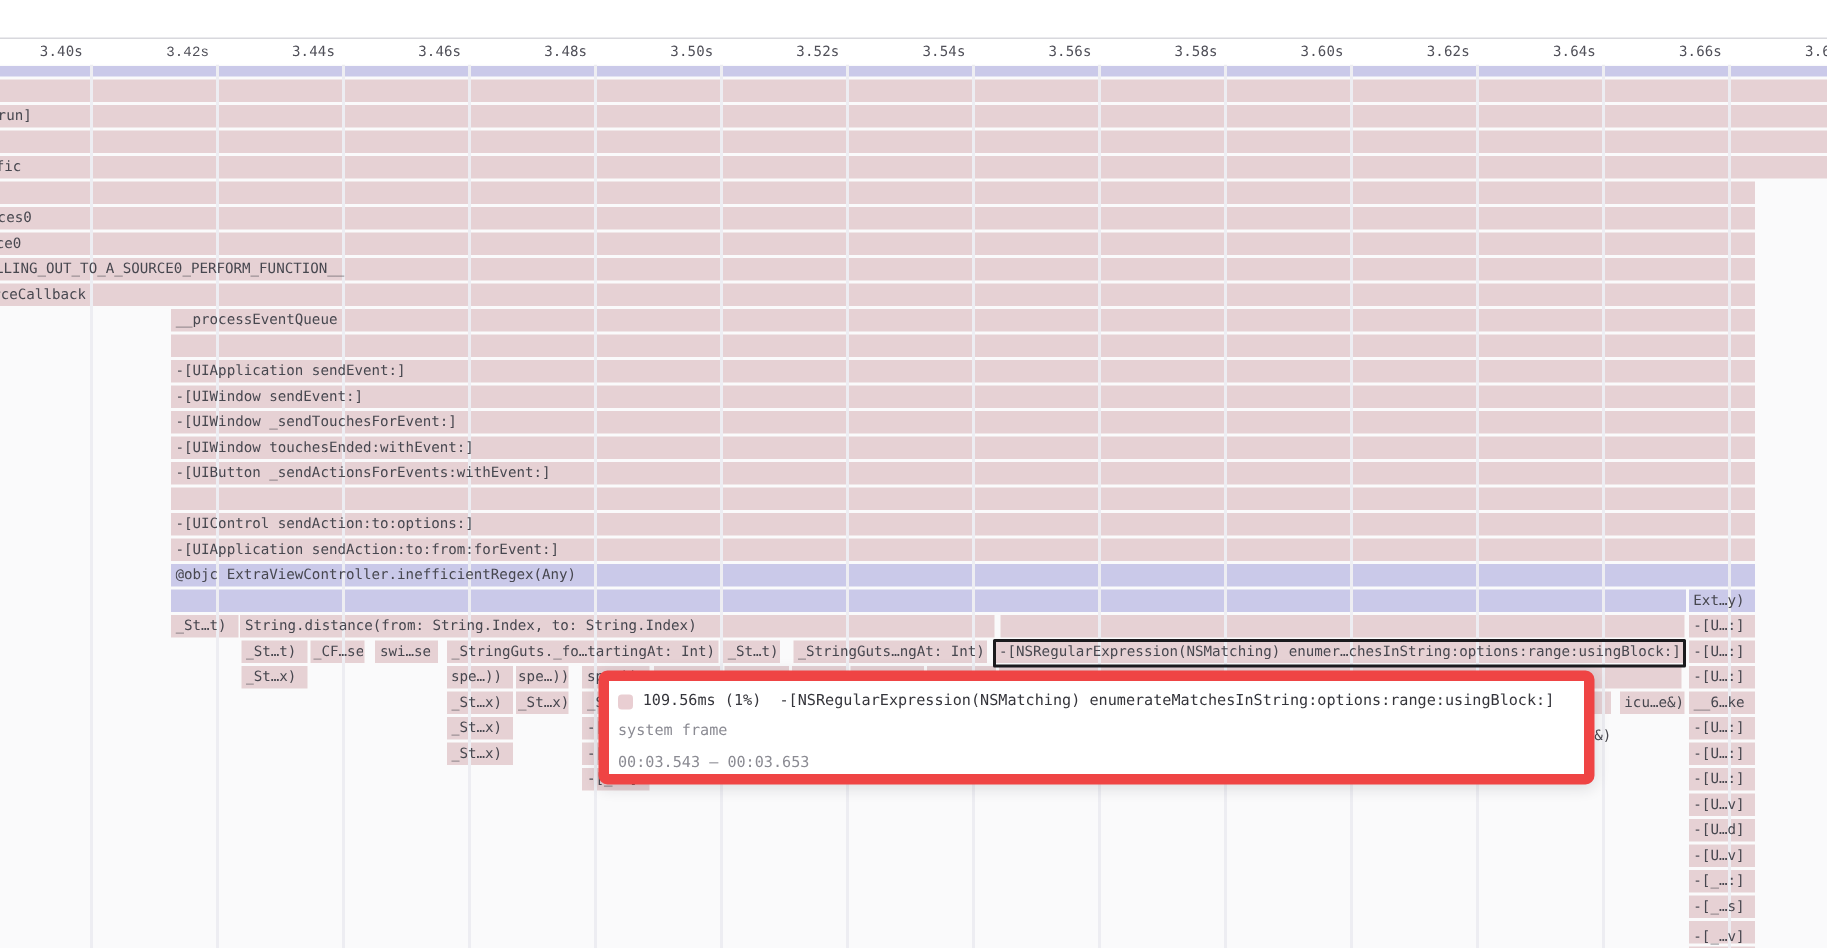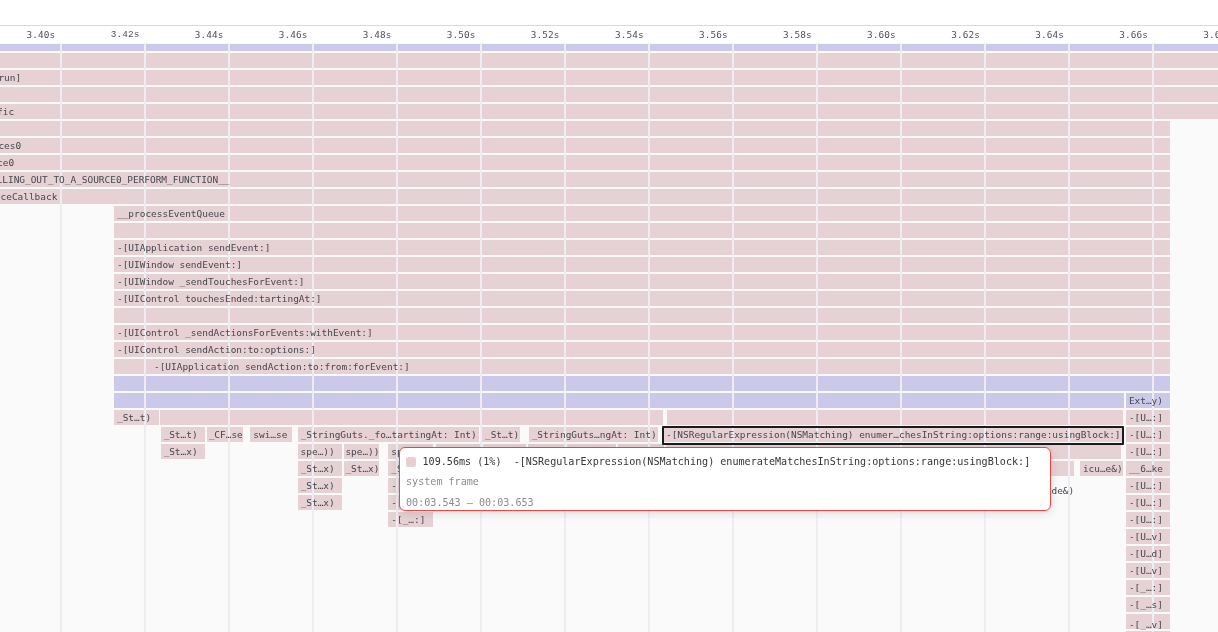--- a/index.html
+++ b/index.html
@@ -22,21 +22,21 @@
   .frame.pk { background: #e6d1d4; }
   .frame.lv { background: #cac9e9; }
   .frame-label {
     position: absolute; top: 0; height: 100%; display: block;
     font-size: 9.45px; line-height: 15px; letter-spacing: 0px;
     color: #47474f; white-space: pre; z-index: 3;
   }
   .label-layer { position: absolute; left: 0; top: 0; width: 1218px; height: 632px; z-index: 3; pointer-events: none; }
   .sel-border { position: absolute; border: 2px solid #1b1b1e; background: transparent; z-index: 4; border-radius: 1px; }
   .tooltip {
-    position: absolute; background: #ffffff; border: 1px solid #ef4444; border-radius: 6px;
+    position: absolute; background: #ffffff; border: 7px solid #ef4444; border-radius: 6px;
     box-shadow: 0 2px 10px rgba(30,30,40,0.14); z-index: 10;
   }
   .tt-line { position: absolute; white-space: pre; font-size: 10.1px; line-height: 13px; }
   .tt-main { color: #35353b; }
   .tt-sub { color: #8b8b93; }
   .tt-swatch { position: absolute; width: 10px; height: 10px; border-radius: 2.5px; }
 </style>
 </head>
 <body>
 
@@ -131,26 +131,28 @@
       <span class="frame-label" style="left: -98.2px; top: 69.5px; height: 15px; max-width: 1327.2px; overflow: hidden;">-[UIApplication _run]</span>
       <span class="frame-label" style="left: -99.5px; top: 103.5px; height: 15px; max-width: 1328.5px; overflow: hidden;">CFRunLoopRunSpecific</span>
       <span class="frame-label" style="left: -98.2px; top: 137.5px; height: 15px; max-width: 1267.2px; overflow: hidden;">__CFRunLoopDoSources0</span>
       <span class="frame-label" style="left: -99.5px; top: 154.5px; height: 15px; max-width: 1268.5px; overflow: hidden;">__CFRunLoopDoSource0</span>
       <span class="frame-label" style="left: -100px; top: 171.5px; height: 15px; max-width: 1269px; overflow: hidden;">__CFRUNLOOP_IS_CALLING_OUT_TO_A_SOURCE0_PERFORM_FUNCTION__</span>
       <span class="frame-label" style="left: -90.4px; top: 188.5px; height: 15px; max-width: 1259.4px; overflow: hidden;">__eventQueueSourceCallback</span>
       <span class="frame-label" style="left: 117px; top: 205.5px; height: 15px; max-width: 1052px; overflow: hidden;">__processEventQueue</span>
       <span class="frame-label" style="left: 117px; top: 239.5px; height: 15px; max-width: 1052px; overflow: hidden;">-[UIApplication sendEvent:]</span>
       <span class="frame-label" style="left: 117px; top: 256.5px; height: 15px; max-width: 1052px; overflow: hidden;">-[UIWindow sendEvent:]</span>
       <span class="frame-label" style="left: 117px; top: 273.5px; height: 15px; max-width: 1052px; overflow: hidden;">-[UIWindow _sendTouchesForEvent:]</span>
-      <span class="frame-label" style="left: 117px; top: 290.5px; height: 15px; max-width: 1052px; overflow: hidden;">-[UIControl touchesEnded:tartingAt:]</span>
-      <span class="frame-label" style="left: 117px; top: 324.5px; height: 15px; max-width: 1052px; overflow: hidden;">-[UIControl _sendActionsForEvents:withEvent:]</span>
+      <span class="frame-label" style="left: 117px; top: 290.5px; height: 15px; max-width: 1052px; overflow: hidden;">-[UIWindow touchesEnded:withEvent:]</span>
+      <span class="frame-label" style="left: 117px; top: 307.5px; height: 15px; max-width: 1052px; overflow: hidden;">-[UIButton _sendActionsForEvents:withEvent:]</span>
       <span class="frame-label" style="left: 117px; top: 341.5px; height: 15px; max-width: 1052px; overflow: hidden;">-[UIControl sendAction:to:options:]</span>
-      <span class="frame-label" style="left: 117px; top: 358.5px; height: 15px; max-width: 1052px; overflow: hidden; margin-left: 37px;">-[UIApplication sendAction:to:from:forEvent:]</span>
+      <span class="frame-label" style="left: 117px; top: 358.5px; height: 15px; max-width: 1052px; overflow: hidden;">-[UIApplication sendAction:to:from:forEvent:]</span>
+      <span class="frame-label" style="left: 117px; top: 375.5px; height: 15px; max-width: 1052px; overflow: hidden;">@objc ExtraViewController.inefficientRegex(Any)</span>
       <span class="frame-label" style="left: 1128.9px; top: 392.5px; height: 15px; max-width: 40.1px; overflow: hidden;">Ext…y)</span>
       <span class="frame-label" style="left: 117px; top: 409.5px; height: 15px; max-width: 40.5px; overflow: hidden;">_St…t)</span>
+      <span class="frame-label" style="left: 163.3px; top: 409.5px; height: 15px; max-width: 498.9px; overflow: hidden;">String.distance(from: String.Index, to: String.Index)</span>
       <span class="frame-label" style="left: 1128.9px; top: 409.5px; height: 15px; max-width: 40.1px; overflow: hidden;">-[U…:]</span>
       <span class="frame-label" style="left: 163.5px; top: 426.5px; height: 15px; max-width: 40px; overflow: hidden;">_St…t)</span>
       <span class="frame-label" style="left: 208.7px; top: 426.5px; height: 15px; max-width: 32.9px; overflow: hidden;">_CF…se</span>
       <span class="frame-label" style="left: 253.3px; top: 426.5px; height: 15px; max-width: 37.4px; overflow: hidden;">swi…se</span>
       <span class="frame-label" style="left: 300.6px; top: 426.5px; height: 15px; max-width: 177.2px; overflow: hidden;">_StringGuts._fo…tartingAt: Int)</span>
       <span class="frame-label" style="left: 485px; top: 426.5px; height: 15px; max-width: 34px; overflow: hidden;">_St…t)</span>
       <span class="frame-label" style="left: 531.6px; top: 426.5px; height: 15px; max-width: 125.1px; overflow: hidden;">_StringGuts…ngAt: Int)</span>
       <span class="frame-label" style="left: 666px; top: 426.5px; height: 15px; max-width: 454.5px; overflow: hidden;">-[NSRegularExpression(NSMatching) enumer…chesInString:options:range:usingBlock:]</span>
       <span class="frame-label" style="left: 1128.9px; top: 426.5px; height: 15px; max-width: 40.1px; overflow: hidden;">-[U…:]</span>
       <span class="frame-label" style="left: 163.5px; top: 443.5px; height: 15px; max-width: 40px; overflow: hidden;">_St…x)</span>

